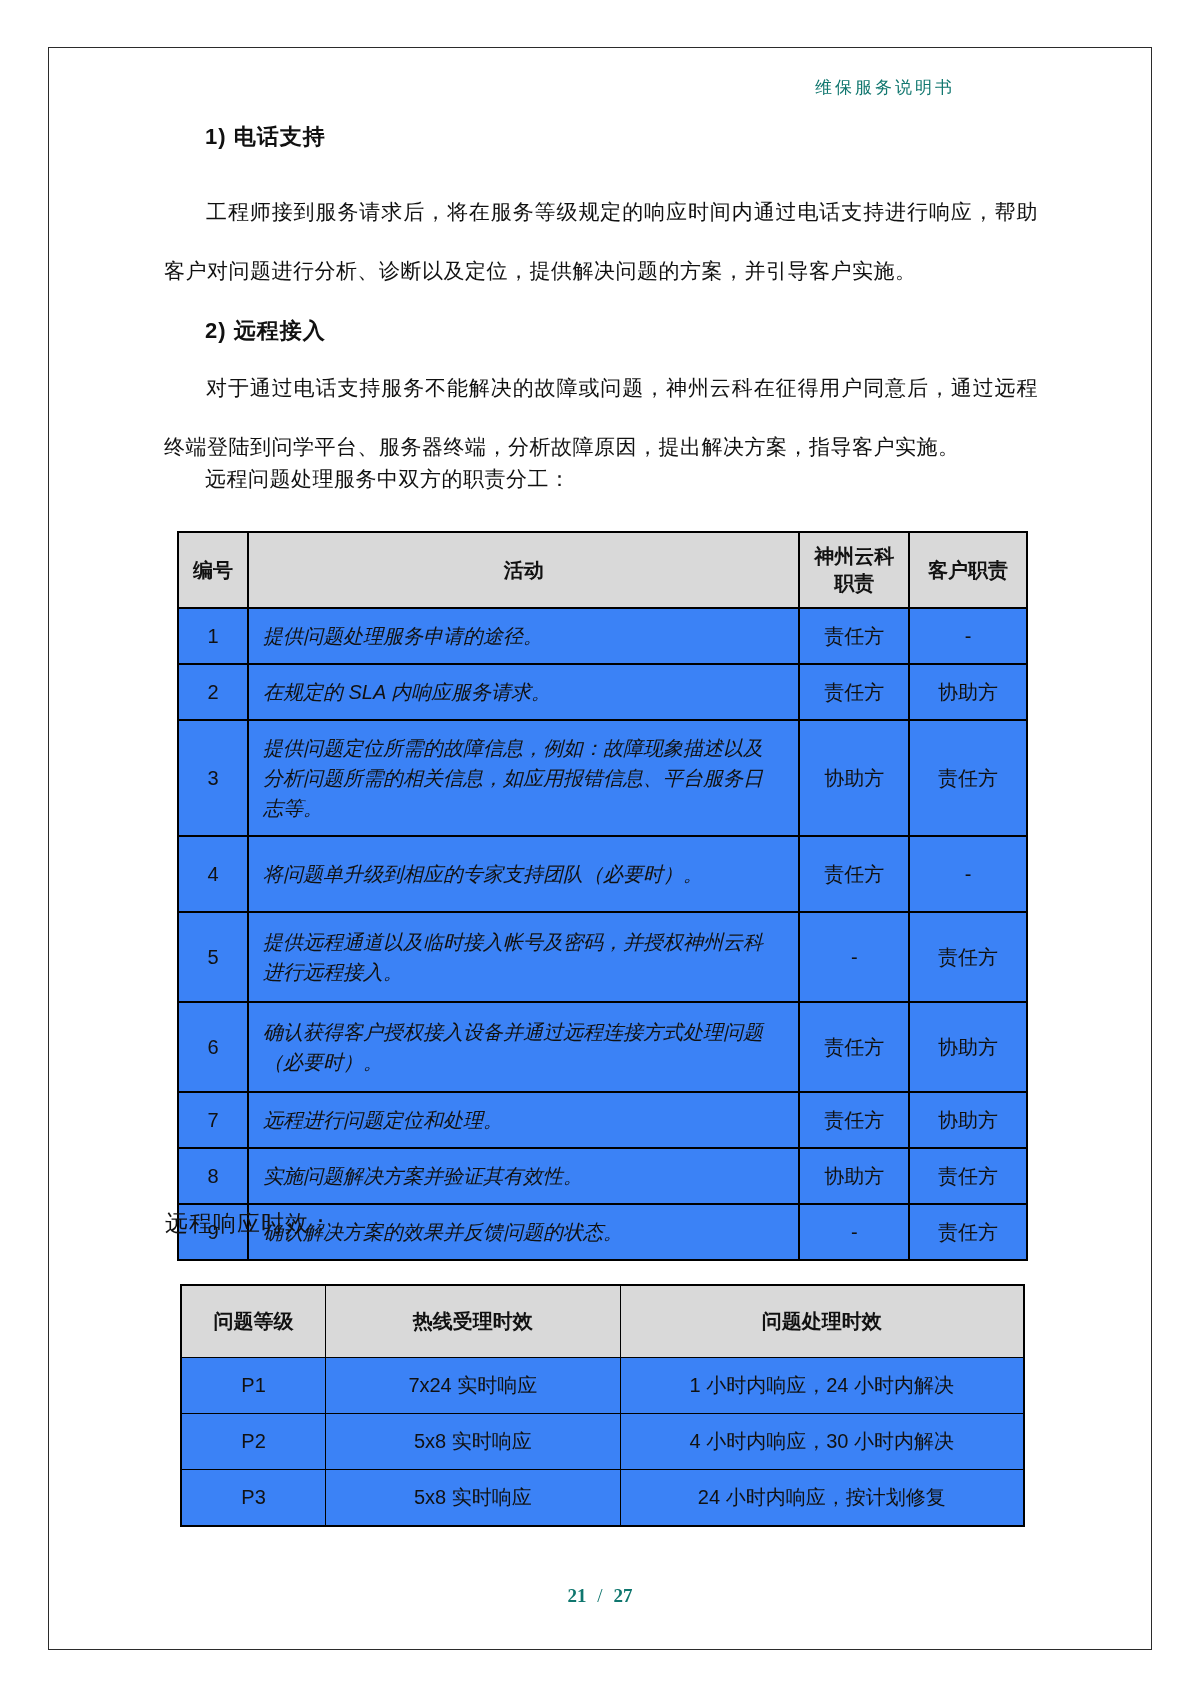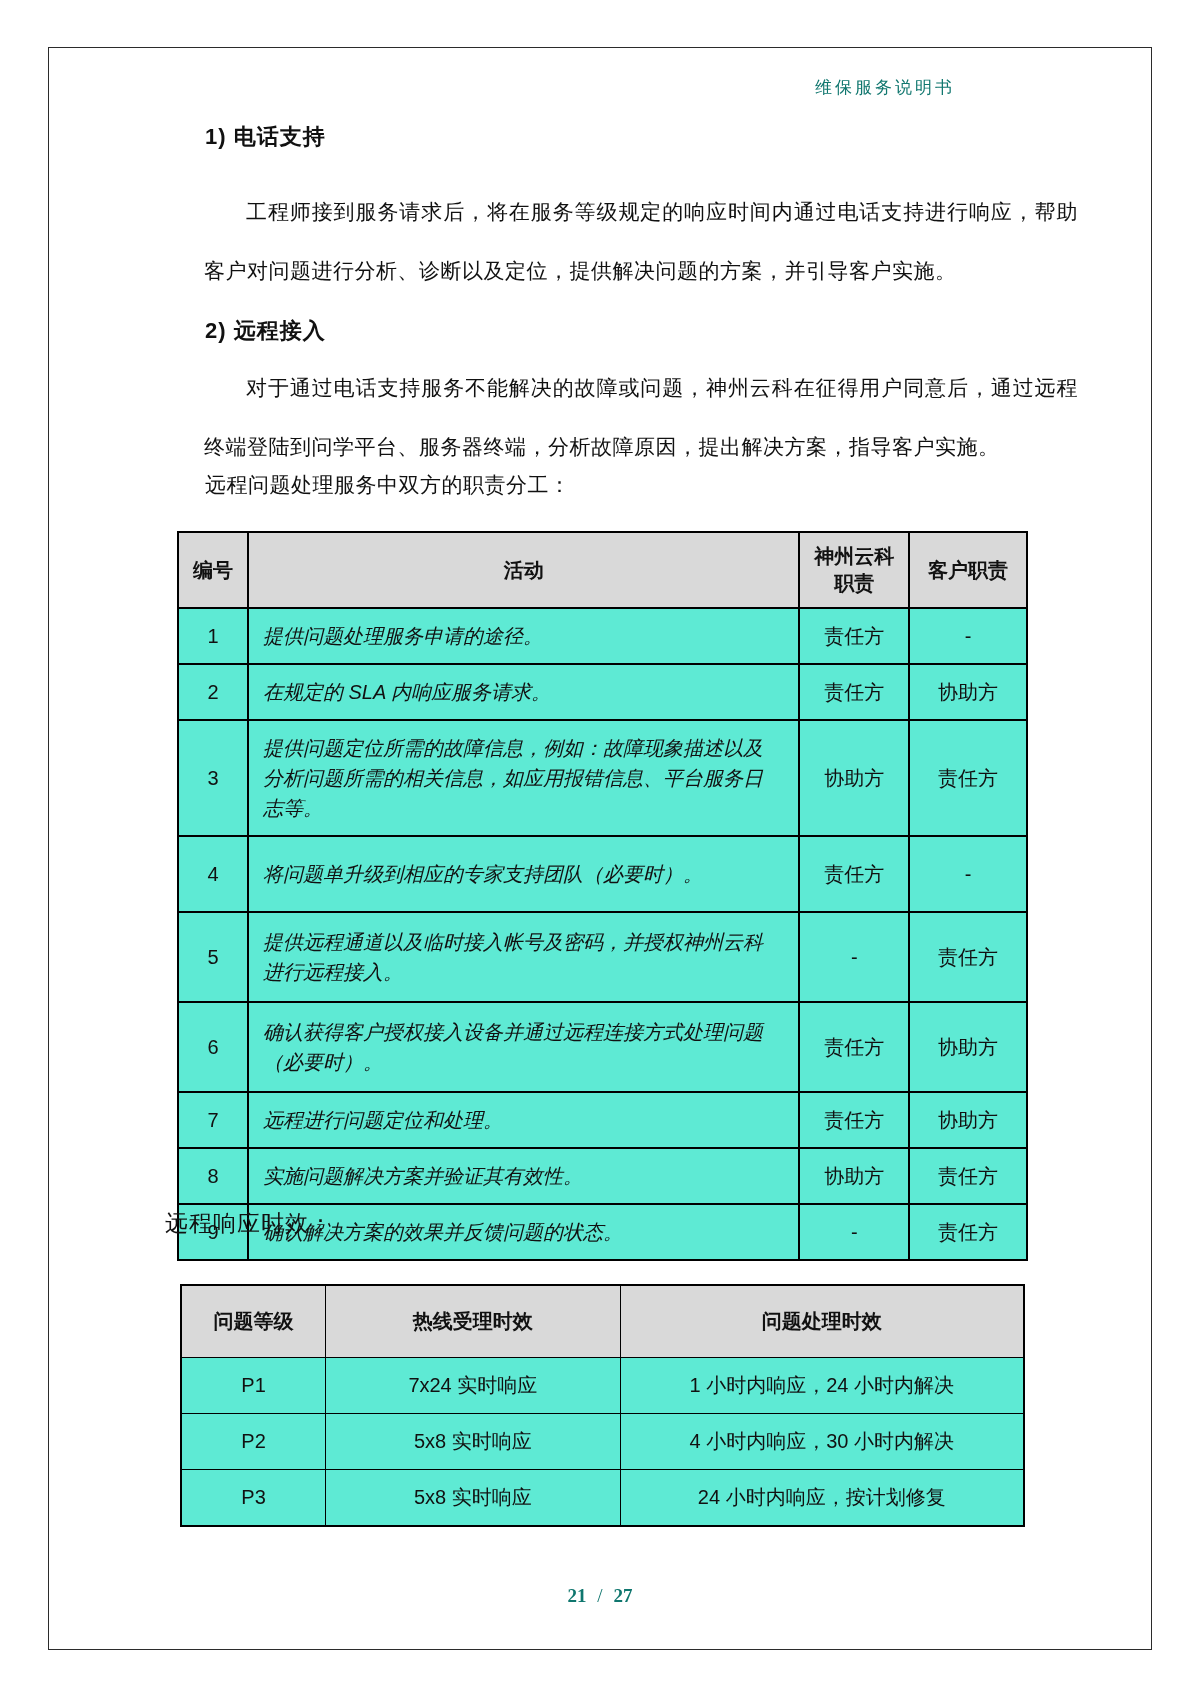--- a/index.html
+++ b/index.html
@@ -25,29 +25,29 @@
   }
   .h-num{
     position:absolute;left:205px;
     font-size:22px;font-weight:bold;letter-spacing:1px;
   }
   .h1{top:122px;}
   .h2{top:316px;}
   .body-par{
     position:absolute;left:164px;width:874px;
     font-size:21px;line-height:59px;text-indent:42px;
-    text-align:justify;letter-spacing:0.5px;margin-left:40px;
+    text-align:justify;letter-spacing:0.5px;
   }
   .p1{top:182px;}
   .p2{top:358px;}
   .table-intro{
     position:absolute;left:205px;top:465px;
-    font-size:21px;letter-spacing:0.5px;margin-top:6px;
-  }
-  table{border-collapse:collapse;background:#5eead4;}
+    font-size:21px;letter-spacing:0.5px;
+  }
+  table{border-collapse:collapse;background:#3b82f6;}
   th,td{border:2px solid var(--border-color);vertical-align:middle;}
   th{background:var(--table-header-bg);font-weight:bold;text-align:center;}
   .resp-table{
     position:absolute;left:177px;top:531px;width:851px;
     font-size:20px;
   }
   .resp-table th{padding:10px 6px;line-height:1.35;font-size:20px;}
   .resp-table td{padding:12px 6px;text-align:center;line-height:1.5;}
   .resp-table td.activity-cell{text-align:left;padding-left:14px;padding-right:16px;font-style:italic;}
   .resp-table tbody tr:nth-child(4) td{padding-top:22px;padding-bottom:22px;}

